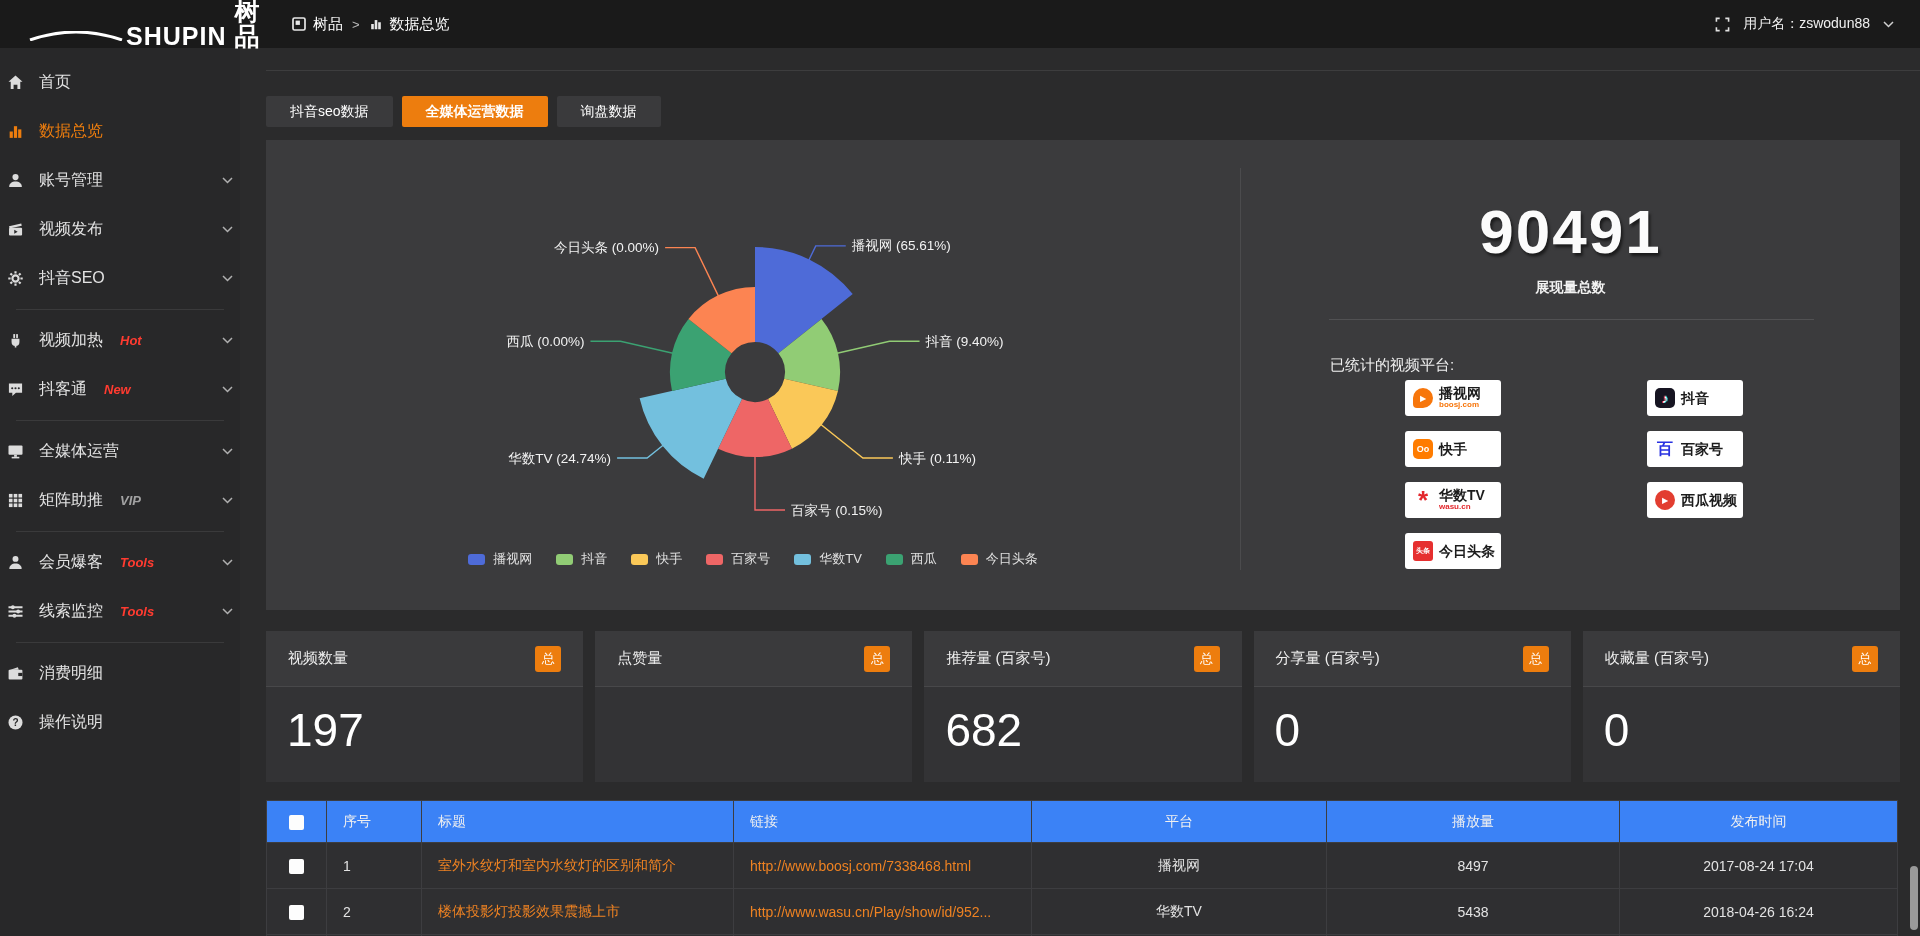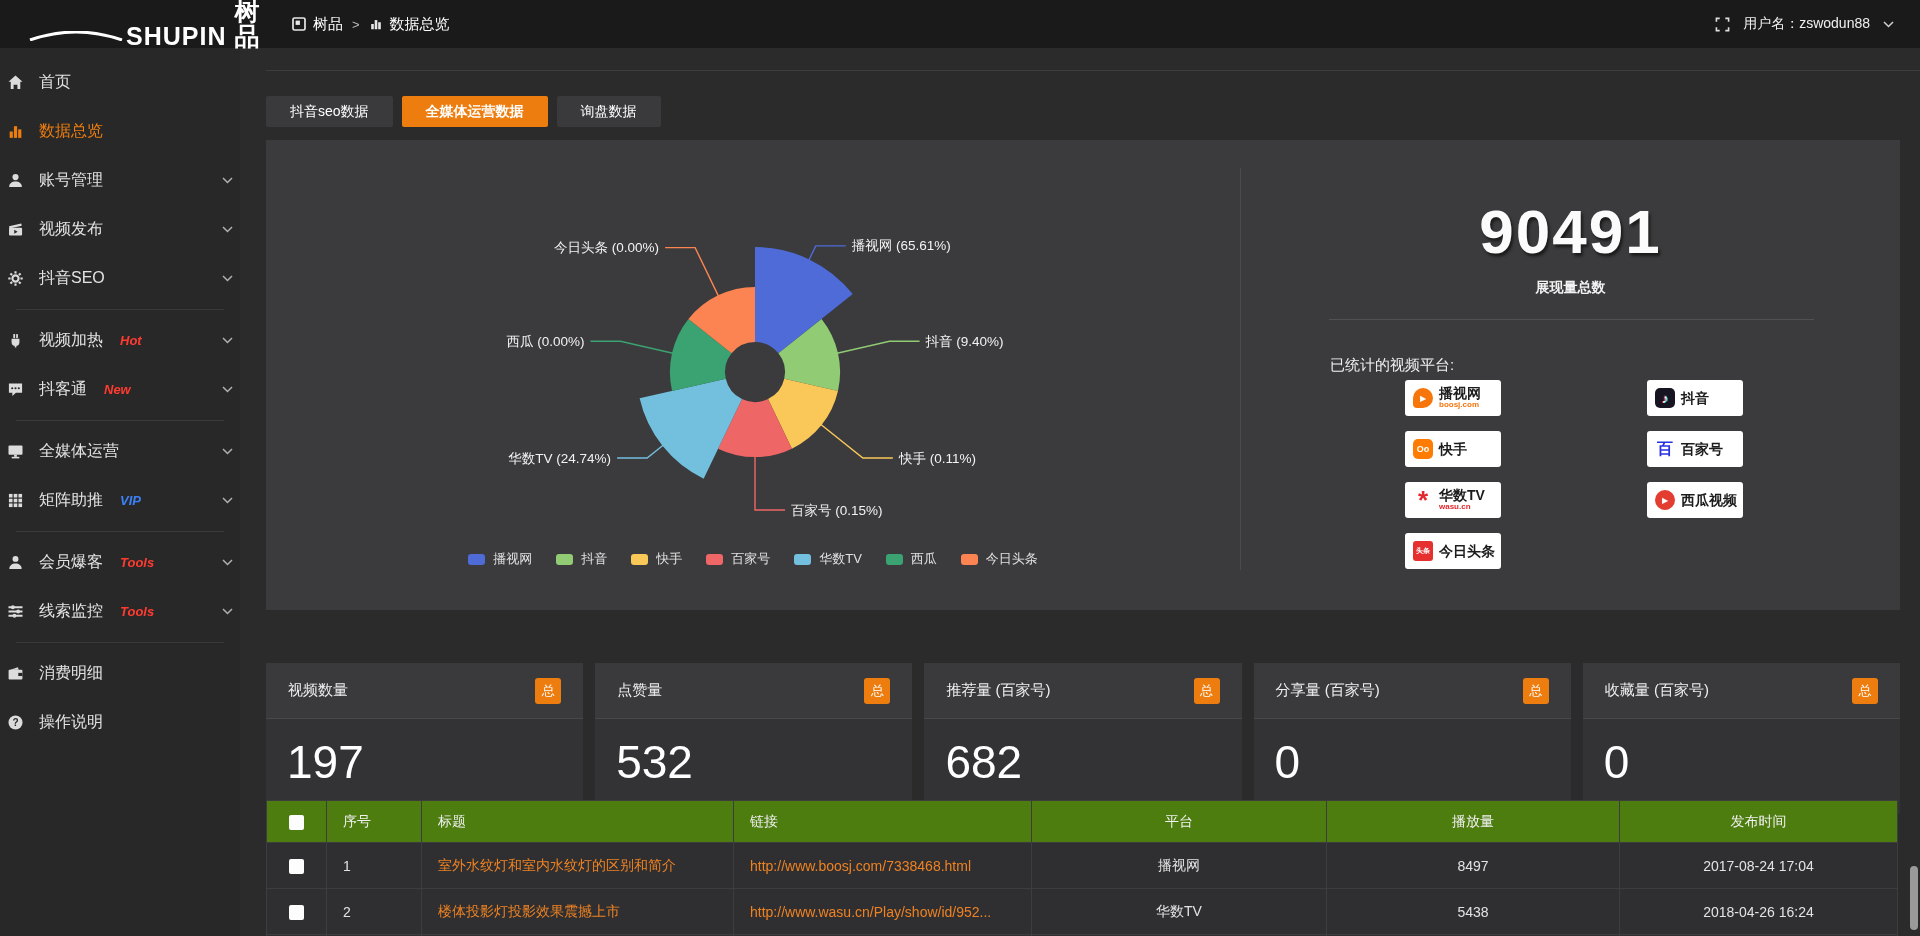--- a/index.html
+++ b/index.html
@@ -48,29 +48,29 @@
   .platforms-title{position:absolute;left:89px;top:216px;font-size:15px;color:#f0f0f0;}
   .plat-col{position:absolute;top:240px;display:flex;flex-direction:column;gap:15px;}
   .plat-col.c1{left:164px;}
   .plat-col.c2{left:406px;}
   .plat-badge{width:96px;height:36px;background:#fff;border-radius:3px;display:flex;align-items:center;gap:6px;padding:0 8px;box-sizing:border-box;}
   .plat-glyph{flex:0 0 auto;display:flex;align-items:center;justify-content:center;}
   .plat-text{display:flex;flex-direction:column;line-height:1.05;}
   .plat-name{font-size:14px;font-weight:bold;color:#1c1c1c;white-space:nowrap;}
   .plat-sub{font-size:8px;font-weight:bold;}
   
-  .cards{position:absolute;left:266px;top:663px;width:1634px;display:flex;gap:12px;}
+  .cards{position:absolute;left:266px;top:631px;width:1634px;display:flex;gap:12px;}
   .card{flex:1;height:151px;background:#333335;}
   .card-header{height:55px;display:flex;align-items:center;padding:0 22px;background:#3a3a3c;border-bottom:1px solid #48484a;font-size:15px;color:#efefef;}
   .card-badge{margin-left:auto;width:26px;height:26px;border-radius:3px;background:#ed7d0e;color:#fff;font-size:13px;display:flex;align-items:center;justify-content:center;cursor:pointer;}
   .card-value{padding:16px 0 0 21px;font-size:46px;color:#fff;}
   
   table.data-table{position:absolute;left:266px;top:800px;width:1631px;border-collapse:collapse;background:#2f2f31;table-layout:fixed;}
   .data-table th,.data-table td{border:1px solid #3d3d40;font-weight:normal;overflow:hidden;white-space:nowrap;text-overflow:ellipsis;}
-  .data-table th{height:39px;background:#4d7c0f;font-size:14px;color:#f0f0f0;}
+  .data-table th{height:39px;background:#3b82f6;font-size:14px;color:#f0f0f0;}
   .data-table td{height:43px;font-size:14px;color:#e3e3e3;}
   .al{text-align:left;padding-left:16px;}
   .ac{text-align:center;margin-top:24px;}
   .checkbox{display:inline-block;width:15px;height:15px;background:#fdfdfd;border-radius:2px;cursor:pointer;vertical-align:middle;}
   .link{color:#ee8222;cursor:pointer;}
   
   .scroll-thumb{position:absolute;right:2px;top:866px;width:8px;height:64px;background:#9a9a9a;border-radius:4px;}
 </style>
 </head>
 <body>
@@ -242,21 +242,21 @@
           <rect x="10.8" y="1.8" width="3.4" height="3.4"></rect>
           <rect x="1.8" y="6.3" width="3.4" height="3.4"></rect>
           <rect x="6.3" y="6.3" width="3.4" height="3.4"></rect>
           <rect x="10.8" y="6.3" width="3.4" height="3.4"></rect>
           <rect x="1.8" y="10.8" width="3.4" height="3.4"></rect>
           <rect x="6.3" y="10.8" width="3.4" height="3.4"></rect>
           <rect x="10.8" y="10.8" width="3.4" height="3.4"></rect>
         </svg>
       </span>
       <span>矩阵助推</span>
-      <span class="side-badge" style="color:#3b82f6">VIP</span>
+      <span class="side-badge" style="color:#a3a3a3">VIP</span>
       <span class="side-chev">
         <svg width="11" height="7" viewBox="0 0 11 7">
           <path d="M1 1l4.5 4.5L10 1" stroke="#b0b0b0" stroke-width="1.5" fill="none"></path>
         </svg>
       </span>
     </div>
     <div class="side-divider"></div>
     <div class="side-item">
       <span class="icn">
         <svg viewBox="0 0 16 16" width="17" height="17" fill="currentColor">
@@ -438,21 +438,20 @@
         <span>视频数量</span>
         <span class="card-badge">总</span>
       </div>
       <div class="card-value">197</div>
     </div>
     <div class="card">
       <div class="card-header">
         <span>点赞量</span>
         <span class="card-badge">总</span>
       </div>
-      <div class="card-value">532</div>
     </div>
     <div class="card">
       <div class="card-header">
         <span>推荐量 (百家号)</span>
         <span class="card-badge">总</span>
       </div>
       <div class="card-value">682</div>
     </div>
     <div class="card">
       <div class="card-header">

